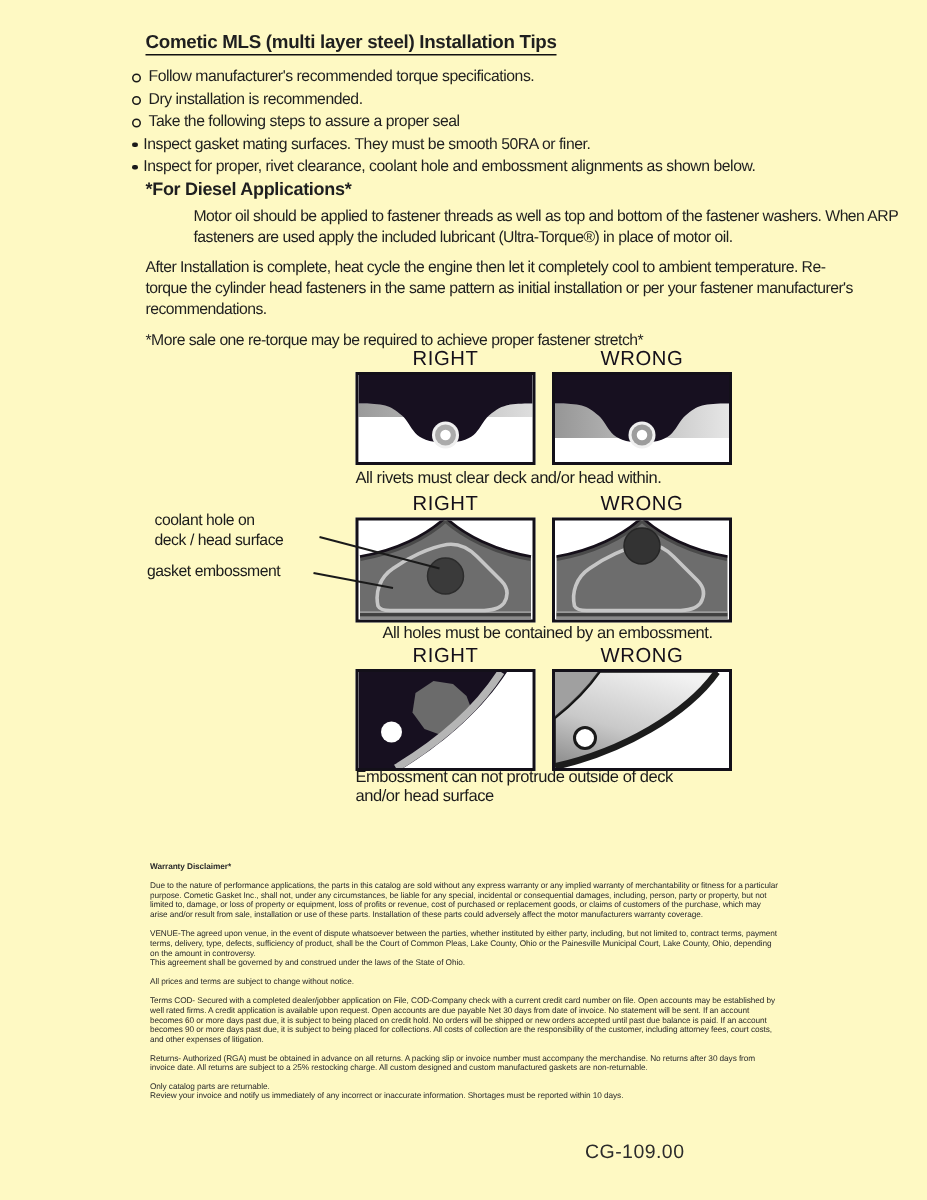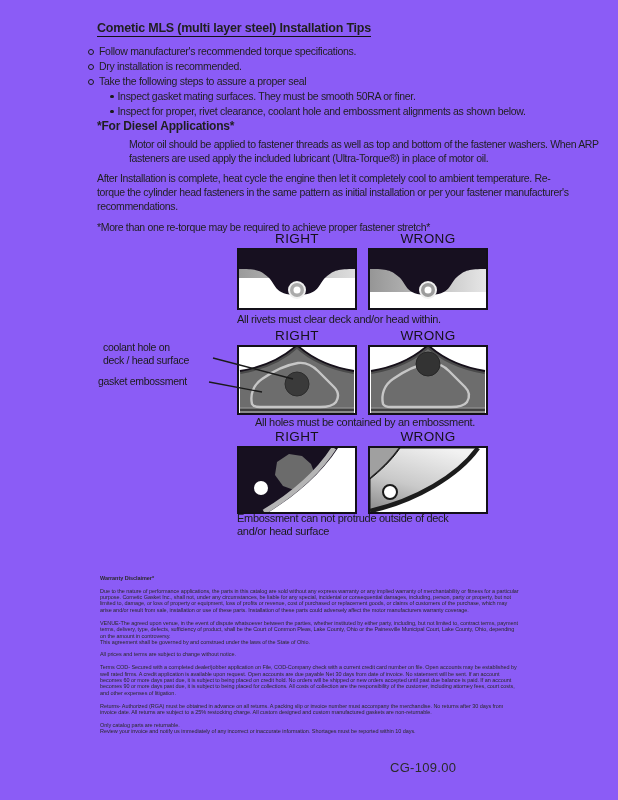--- a/index.html
+++ b/index.html
@@ -6,35 +6,35 @@
     --ink:#1f1f1f;
     --diagram-black:#171020;
     --body-gray:#6d6d6d;
     --hole-gray:#3a3a3a;
     --emboss-light:#c6c6c6;
   }
   html,body{margin:0;padding:0;background:#e8e8e8;}
   .page{
     position:relative;
     width:618px;height:800px;
-    background:#8b5cf6;
+    background:#fef9c3;
     font-family:"Liberation Sans", sans-serif;
     color:var(--ink);
     overflow:hidden;
     margin:0 auto;
   }
   .title{
     position:absolute;left:97px;top:21px;
     font-size:12.5px;font-weight:bold;letter-spacing:-0.2px;
     border-bottom:1.5px solid #111;padding-bottom:1px;
     display:inline-block;
   }
   .bullets{position:absolute;left:88px;top:44px;width:470px;font-size:10.5px;letter-spacing:-0.3px;}
   .b-row{display:flex;line-height:15px;}
-  .b-row.sub{margin-left:22px;}
+  .b-row.sub{}
   .ring{flex:0 0 auto;width:4px;height:4px;border:1px solid #1a1a1a;border-radius:50%;margin:5px 5px 0 0;}
   .dot{flex:0 0 auto;width:3.5px;height:3.5px;background:#1a1a1a;border-radius:50%;margin:5.5px 4px 0 0;}
   .diesel-h{position:absolute;left:97px;top:119px;font-size:12px;font-weight:bold;letter-spacing:-0.2px;}
   .para{position:absolute;left:97px;width:475px;font-size:10.5px;line-height:14px;letter-spacing:-0.35px;}
   .p1{top:137px;margin-left:32px;}
   .p2{top:171px;}
   .p3{top:220px;}
 
   .diag-row{position:absolute;left:237px;display:flex;gap:11px;}
   .r1{top:231px;} .r2{top:328px;} .r3{top:429px;}
@@ -95,21 +95,21 @@
     </div>
     <div class="b-row sub">
       <span class="dot"></span>
       <span>Inspect for proper, rivet clearance, coolant hole and embossment alignments as shown below.</span>
     </div>
   </div>
 
   <div class="diesel-h">*For Diesel Applications*</div>
   <div class="para p1">Motor oil should be applied to fastener threads as well as top and bottom of the fastener washers. When ARP fasteners are used apply the included lubricant (Ultra-Torque®) in place of motor oil.</div>
   <div class="para p2">After Installation is complete, heat cycle the engine then let it completely cool to ambient temperature. Re-torque the cylinder head fasteners in the same pattern as initial installation or per your fastener manufacturer's recommendations.</div>
-  <div class="para p3">*More than one re-torque may be required to achieve proper fastener stretch*</div>
+  <div class="para p3">*More sale one re-torque may be required to achieve proper fastener stretch*</div>
 
   <div class="diag-row r1">
     <div class="diag-col">
       <div class="diag-label">RIGHT</div>
       <svg class="panel" width="120" height="62" viewBox="0 0 116 58">
         <defs>
           <linearGradient id="dg1" x1="0" y1="0" x2="1" y2="0">
             <stop offset="0" stop-color="#9a9a9a"></stop>
               <stop offset="1" stop-color="#dedede"></stop>
           </linearGradient>

